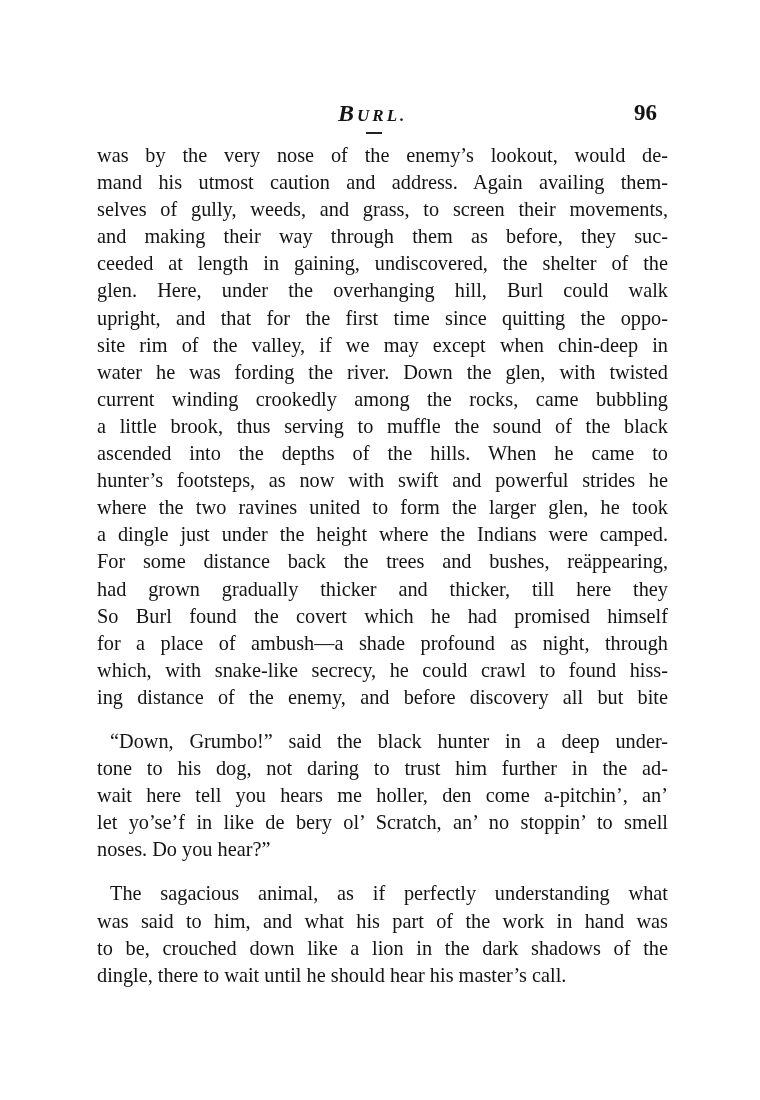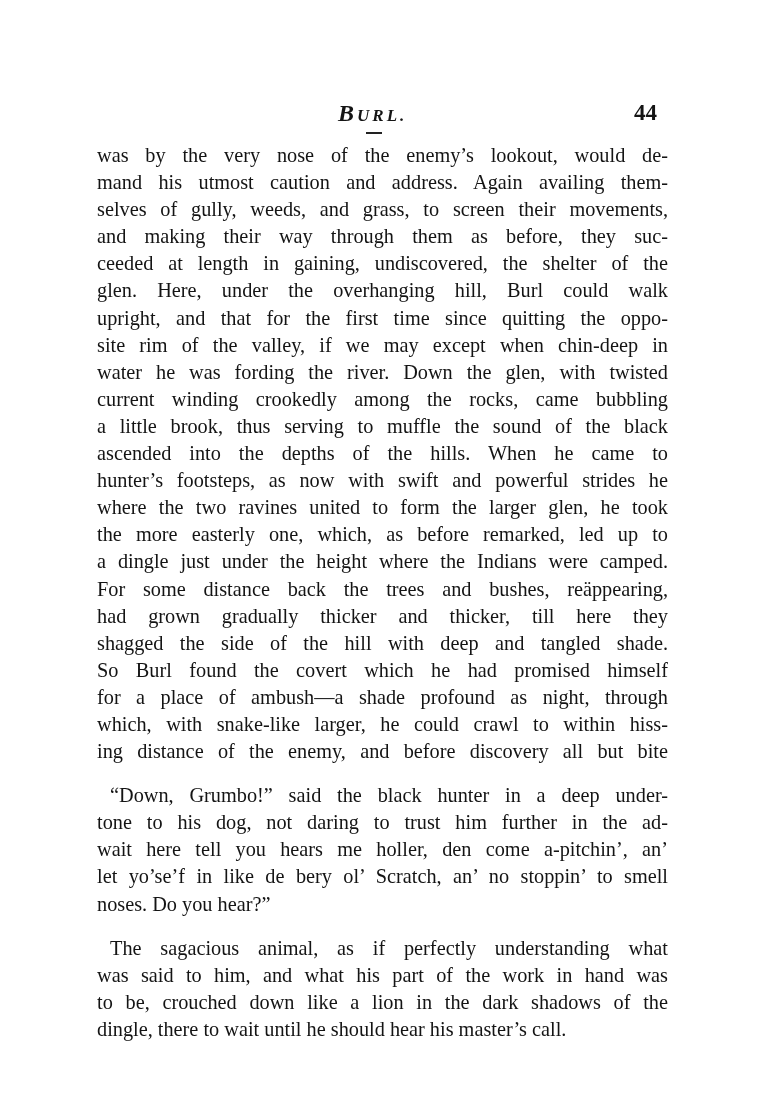--- a/index.html
+++ b/index.html
@@ -32,46 +32,44 @@
   }
   .line.last { text-align-last: left; }
   .line.indent { padding-left: 13px; margin-top: 17px; }
 </style>
 </head>
 <body>
 
 <div class="page">
   <div class="running-head"><span class="cap">B</span><span class="sc">URL.</span></div>
   <div class="head-rule"></div>
-  <div class="page-number">44</div>
+  <div class="page-number">96</div>
 
   <div class="body-text" id="body-text">
       <div>
         <span class="line">was by the very nose of the enemy’s lookout, would de-</span>
         <span class="line">mand his utmost caution and address.  Again availing them-</span>
         <span class="line">selves of gully, weeds, and grass, to screen their movements,</span>
         <span class="line">and making their way through them as before, they suc-</span>
         <span class="line">ceeded at length in gaining, undiscovered, the shelter of the</span>
         <span class="line">glen.  Here, under the overhanging hill, Burl could walk</span>
         <span class="line">upright, and that for the first time since quitting the oppo-</span>
         <span class="line">site rim of the valley, if we may except when chin-deep in</span>
         <span class="line">water he was fording the river.  Down the glen, with twisted</span>
         <span class="line">current winding crookedly among the rocks, came bubbling</span>
         <span class="line">a little brook, thus serving to muffle the sound of the black</span>
         <span class="line">ascended into the depths of the hills.  When he came to</span>
         <span class="line">hunter’s footsteps, as now with swift and powerful strides he</span>
         <span class="line">where the two ravines united to form the larger glen, he took</span>
-        <span class="line">the more easterly one, which, as before remarked, led up to</span>
         <span class="line">a dingle just under the height where the Indians were camped.</span>
         <span class="line">For some distance back the trees and bushes, reäppearing,</span>
         <span class="line">had grown gradually thicker and thicker, till here they</span>
-        <span class="line">shagged the side of the hill with deep and tangled shade.</span>
         <span class="line">So Burl found the covert which he had promised himself</span>
         <span class="line">for a place of ambush—a shade profound as night, through</span>
-        <span class="line">which, with snake-like larger, he could crawl to within hiss-</span>
+        <span class="line">which, with snake-like secrecy, he could crawl to found hiss-</span>
         <span class="line">ing distance of the enemy, and before discovery all but bite</span>
       </div>
       <div>
         <span class="line indent">“Down, Grumbo!” said the black hunter in a deep under-</span>
         <span class="line">tone to his dog, not daring to trust him further in the ad-</span>
         <span class="line">wait here tell you hears me holler, den come a-pitchin’, an’</span>
         <span class="line">let yo’se’f in like de bery ol’ Scratch, an’ no stoppin’ to smell</span>
         <span class="line last">noses.  Do you hear?”</span>
       </div>
       <div>

